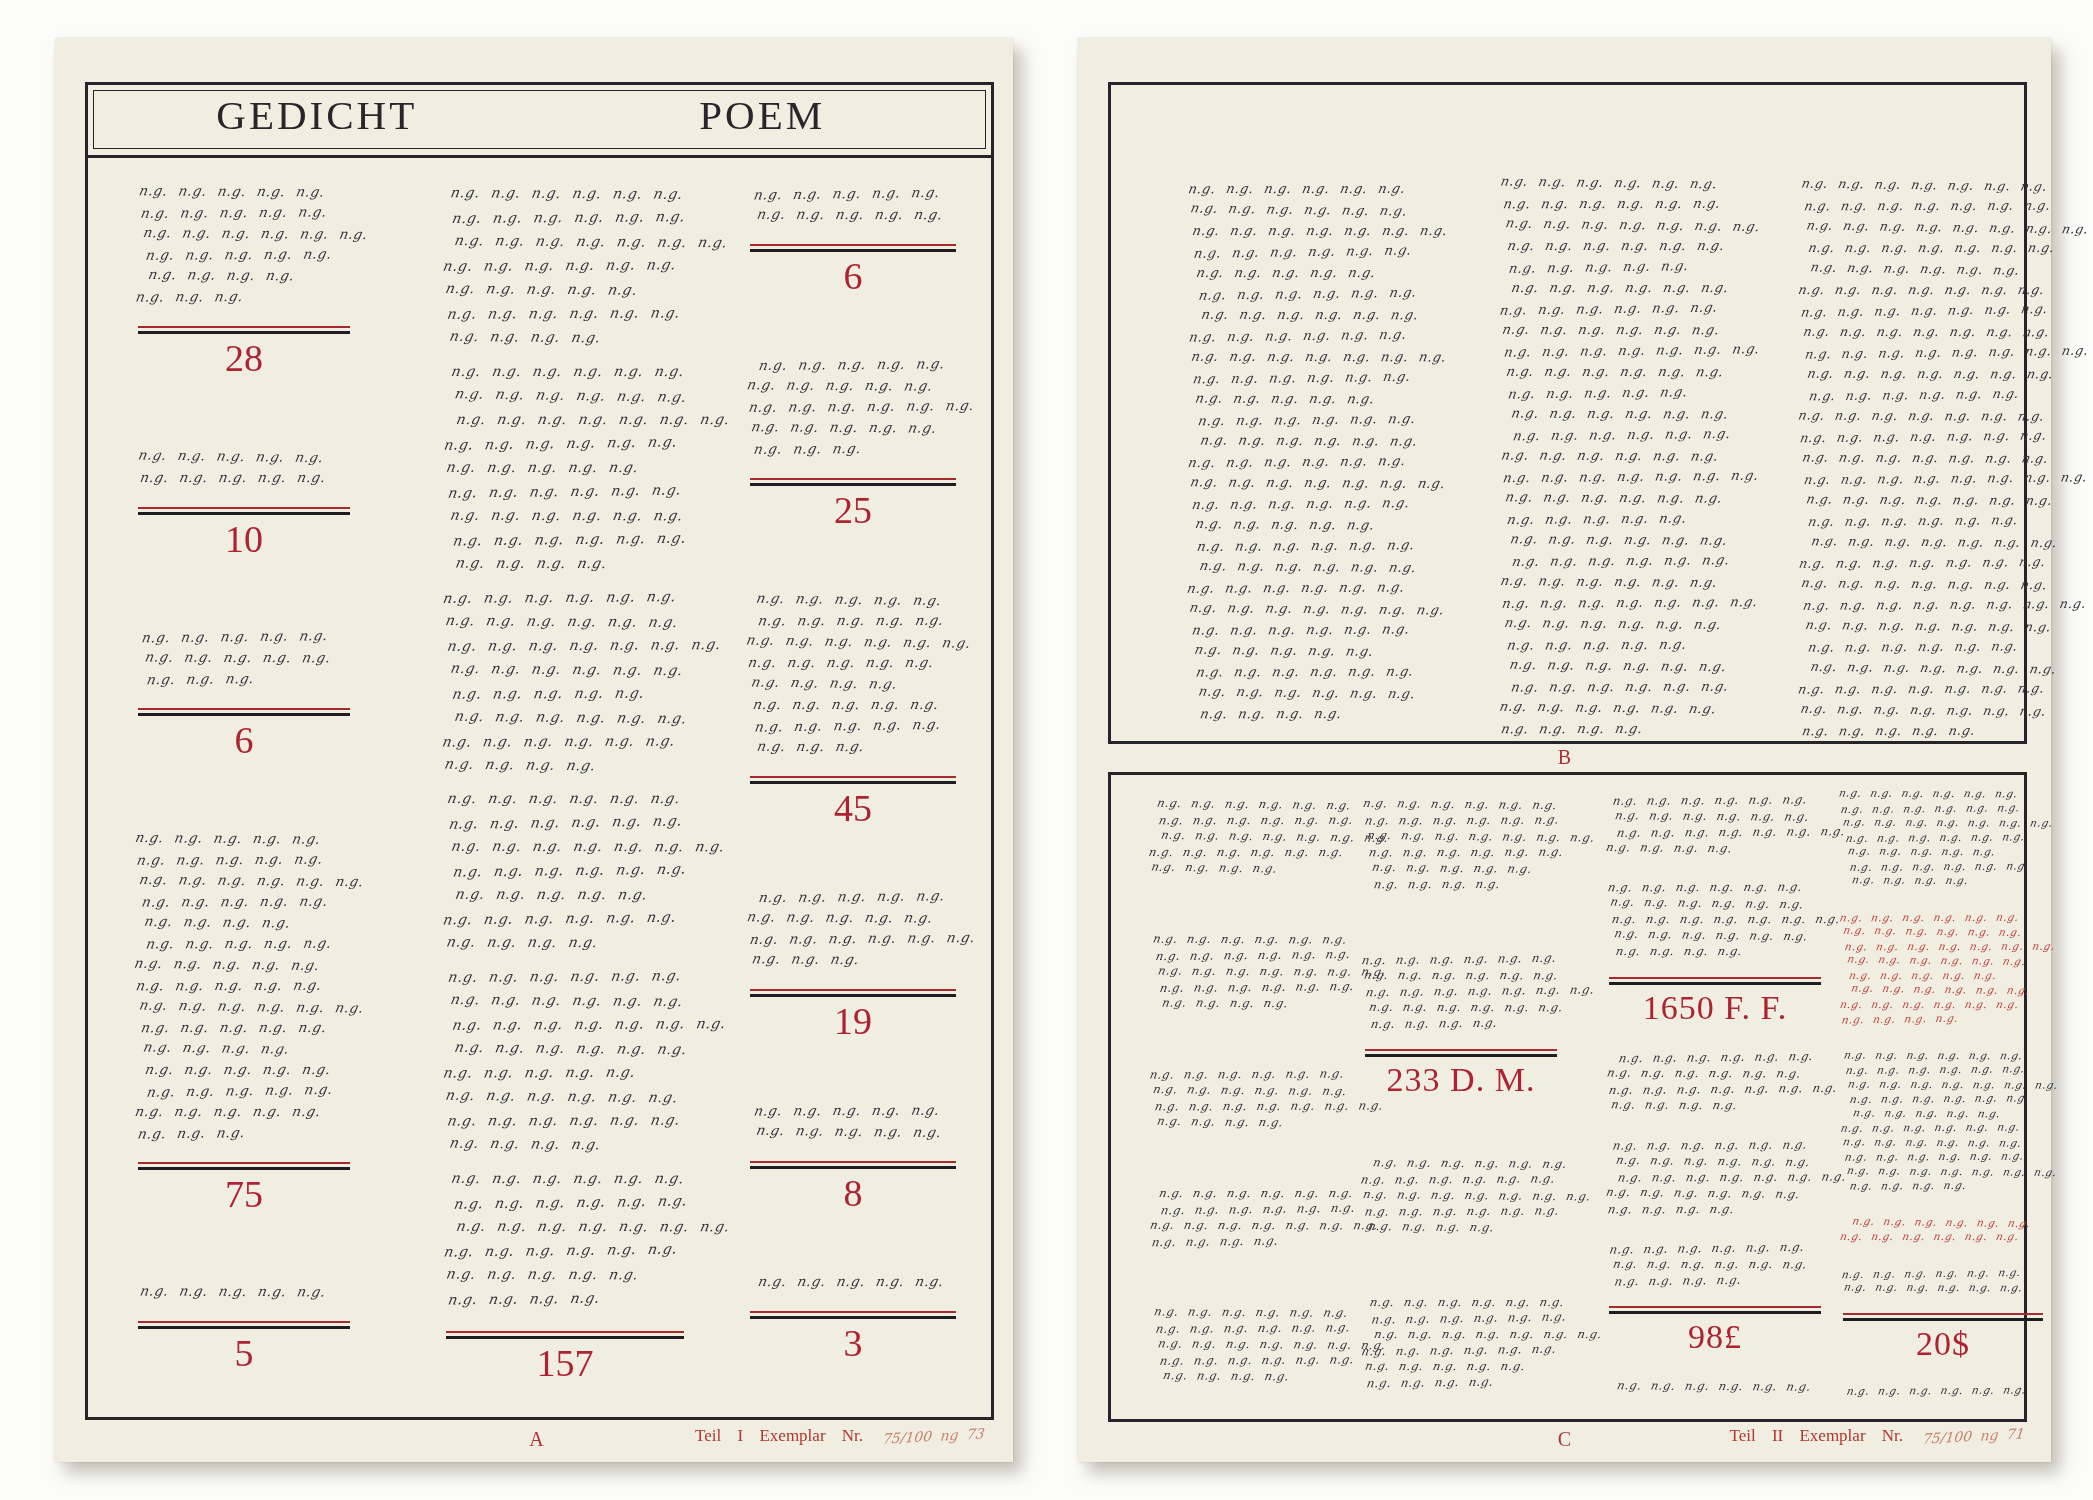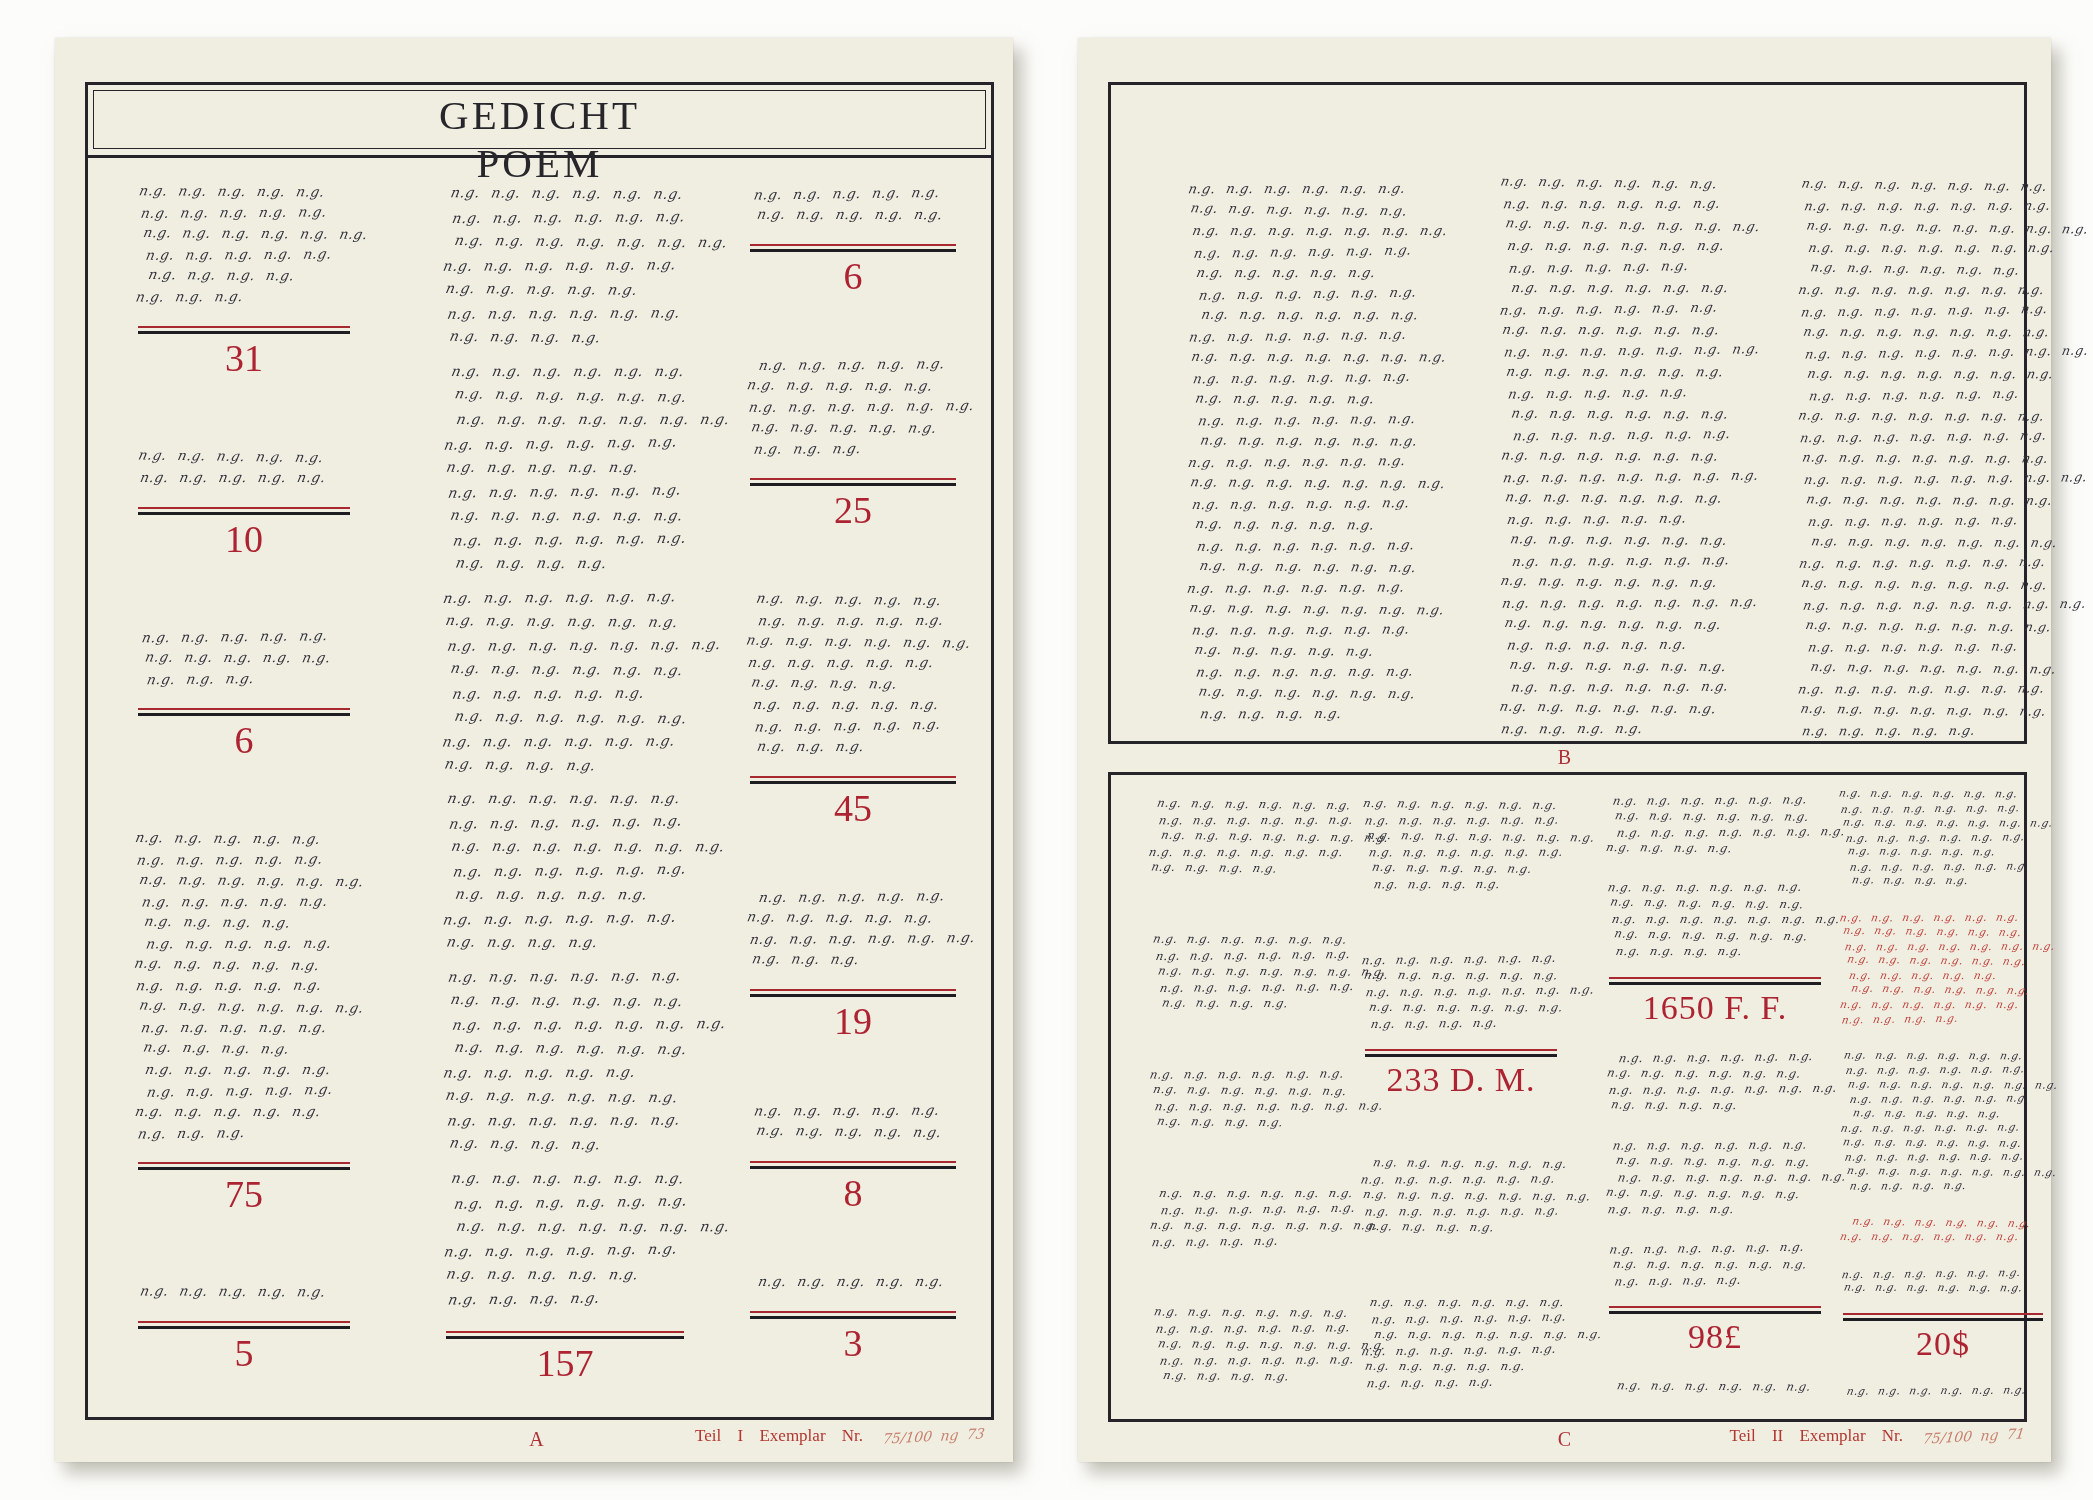--- a/index.html
+++ b/index.html
@@ -8,21 +8,21 @@
   .sheet{position:absolute;background:#f0ede1;
          box-shadow:0 0 2px rgba(0,0,0,.12), 9px 11px 16px rgba(145,143,128,.55);}
   .sheet1{left:55px;top:38px;width:958px;height:1424px;}
   .sheet2{left:1078px;top:38px;width:973px;height:1424px;}
   .frame{position:absolute;border:3px solid #24242a;}
   .f1   {left:30px;top:44px;width:903px;height:1332px;}
   .f2a  {left:30px;top:44px;width:913px;height:656px;}
   .f2b  {left:30px;top:734px;width:913px;height:644px;}
   .frame-header{position:absolute;top:0;left:0;right:0;height:70px;border-bottom:3px solid #24242a;}
   .frame-header .inner{position:absolute;top:5px;left:5px;right:5px;bottom:6px;
-       border:1.6px solid #24242a;display:flex;flex-direction:column;}
+       border:1.6px solid #24242a;display:flex;}
   .title-word{flex:1;text-align:center;font-size:41px;letter-spacing:3px;color:#26262b;}
   .col{position:absolute;display:flex;flex-direction:column;justify-content:space-between;}
   .block{display:flex;flex-direction:column;}
   .sl{height:var(--lh,21px);font-size:var(--fs,13.5px);font-style:italic;
       font-family:"DejaVu Serif", serif;color:#31313a;letter-spacing:.6px;word-spacing:.45em;
       white-space:nowrap;overflow:visible;}
   .sl.red{color:#bf423b;}
   .tally{margin-top:14px;}
   .tally .rule{height:3px;background:#1d1d22;position:relative;margin-top:8px;}
   .tally .rule::before{content:'';position:absolute;left:0;right:0;top:-5px;height:2px;background:#a82830;}
@@ -49,21 +49,21 @@
       <div class="col" style="left:50px;top:98px;width:212px;height:1192px;--lh:21px;--fs:13.5px;">
           <div class="block">
             <div class="sl" style="transform: translateX(1px) skewX(-12deg) rotate(0.41deg);">n.g. n.g. n.g. n.g. n.g.</div>
             <div class="sl" style="transform: translateX(3px) skewX(-12deg) rotate(-0.45deg);">n.g.  n.g.  n.g.  n.g.  n.g.</div>
             <div class="sl" style="transform: translateX(5px) skewX(-12deg) rotate(0.48deg);">n.g. n.g. n.g. n.g. n.g. n.g.</div>
             <div class="sl" style="transform: translateX(8px) skewX(-12deg) rotate(-0.39deg);">n.g. n.g. n.g. n.g. n.g.</div>
             <div class="sl" style="transform: translateX(10px) skewX(-12deg) rotate(0.55deg);">n.g.  n.g.  n.g.  n.g.</div>
             <div class="sl" style="transform: translateX(-2px) skewX(-12deg) rotate(-0.32deg);">n.g.  n.g.  n.g.</div>
             <div class="tally">
               <div class="rule"></div>
-              <div class="num">31</div>
+              <div class="num">28</div>
             </div>
           </div>
           <div class="block">
             <div class="sl" style="transform: translateX(0px) skewX(-12deg) rotate(0.83deg);">n.g. n.g. n.g. n.g. n.g.</div>
             <div class="sl" style="transform: translateX(2px) skewX(-12deg) rotate(-0.04deg);">n.g. n.g. n.g. n.g. n.g.</div>
             <div class="tally">
               <div class="rule"></div>
               <div class="num">10</div>
             </div>
           </div>

